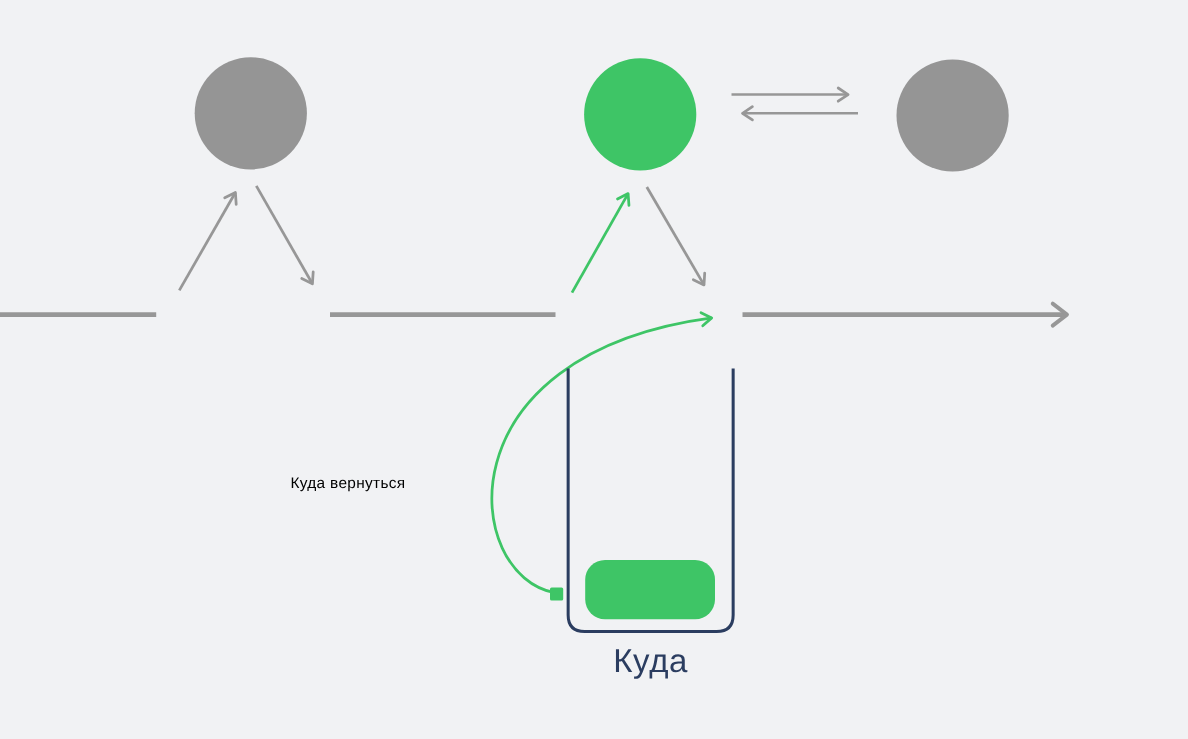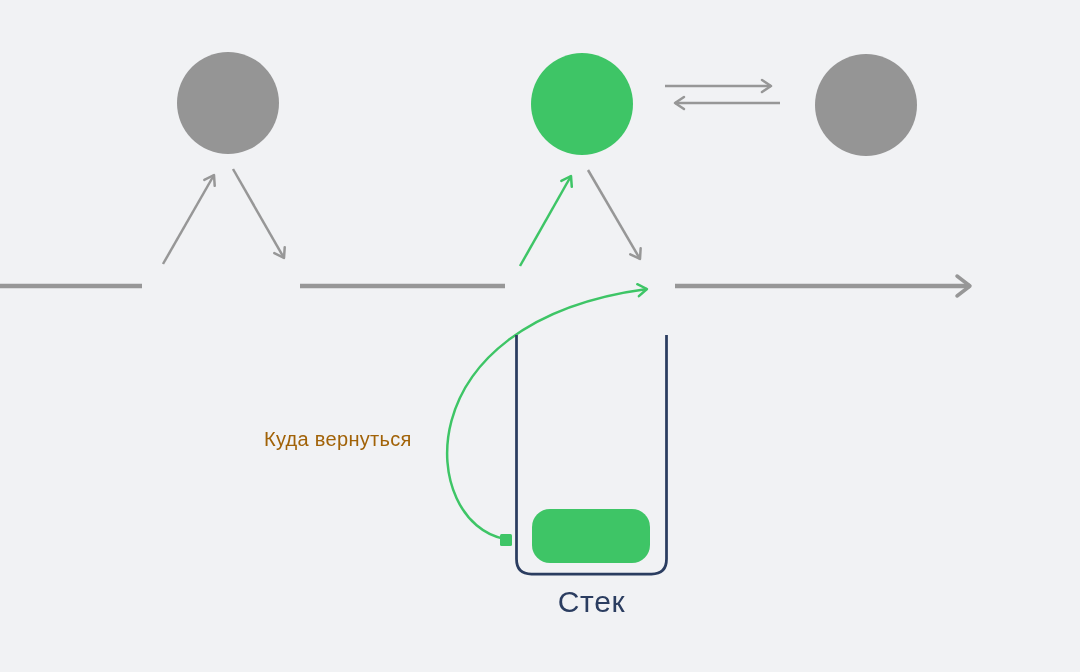--- a/index.html
+++ b/index.html
@@ -41,24 +41,24 @@
     width: 151px;
     text-align: center;
     font-size: 30px;
     letter-spacing: 0.6px;
     color: #2b3d60;
   }
   .label-return {
     left: 264px;
     top: 427px;
     width: 155px;
-    font-size: 20px;
+    font-size: 14px;
     line-height: 24px;
     letter-spacing: 0.3px;
-    color: #a16207;
+    color: #000000;
   }
 </style>
 </head>
 <body>
 
 <div class="canvas">
 
   <svg width="1080" height="672" viewBox="0 0 1080 672">
     <defs>
       <marker id="chevGray" markerUnits="userSpaceOnUse" markerWidth="30" markerHeight="26" viewBox="-15 -13 30 26" refX="0" refY="0" orient="auto">
@@ -95,15 +95,15 @@
     <rect x="500" y="534" width="12" height="12" rx="1.5" fill="#3ec566"></rect>
 
     <path d="M 516.5 335 L 516.5 559 Q 516.5 574 531.5 574 L 651.5 574 Q 666.5 574 666.5 559 L 666.5 335" fill="none" stroke="#2b3d60" stroke-width="2.75"></path>
 
     <rect x="532" y="509" width="118" height="54" rx="18" fill="#3ec566"></rect>
   </svg>
 
   <div class="label label-return">Куда вернуться</div>
 
 
-  <div class="label label-stack">Стек</div>
+  <div class="label label-stack">Куда</div>
 
 </div>
 
 </body></html>

